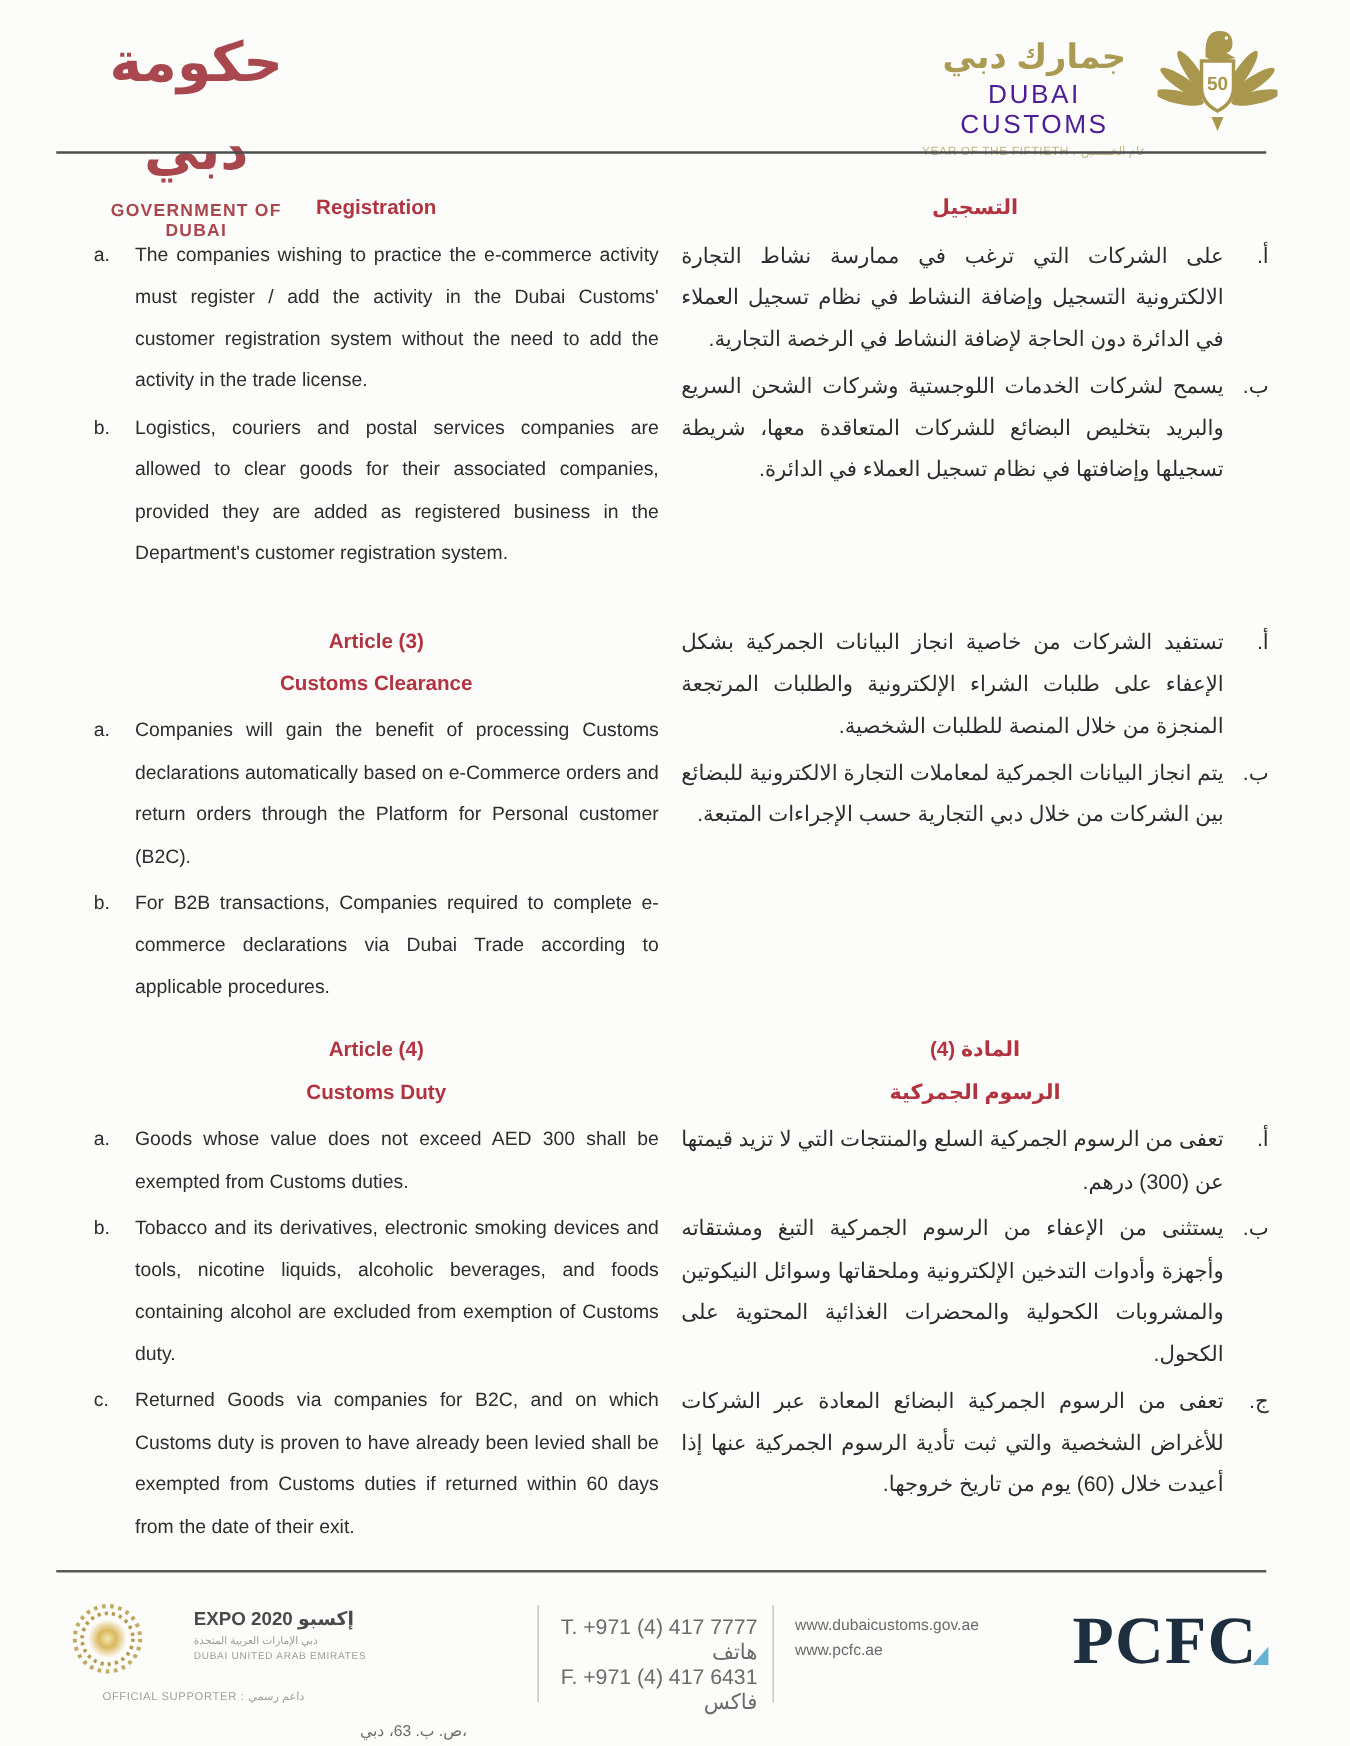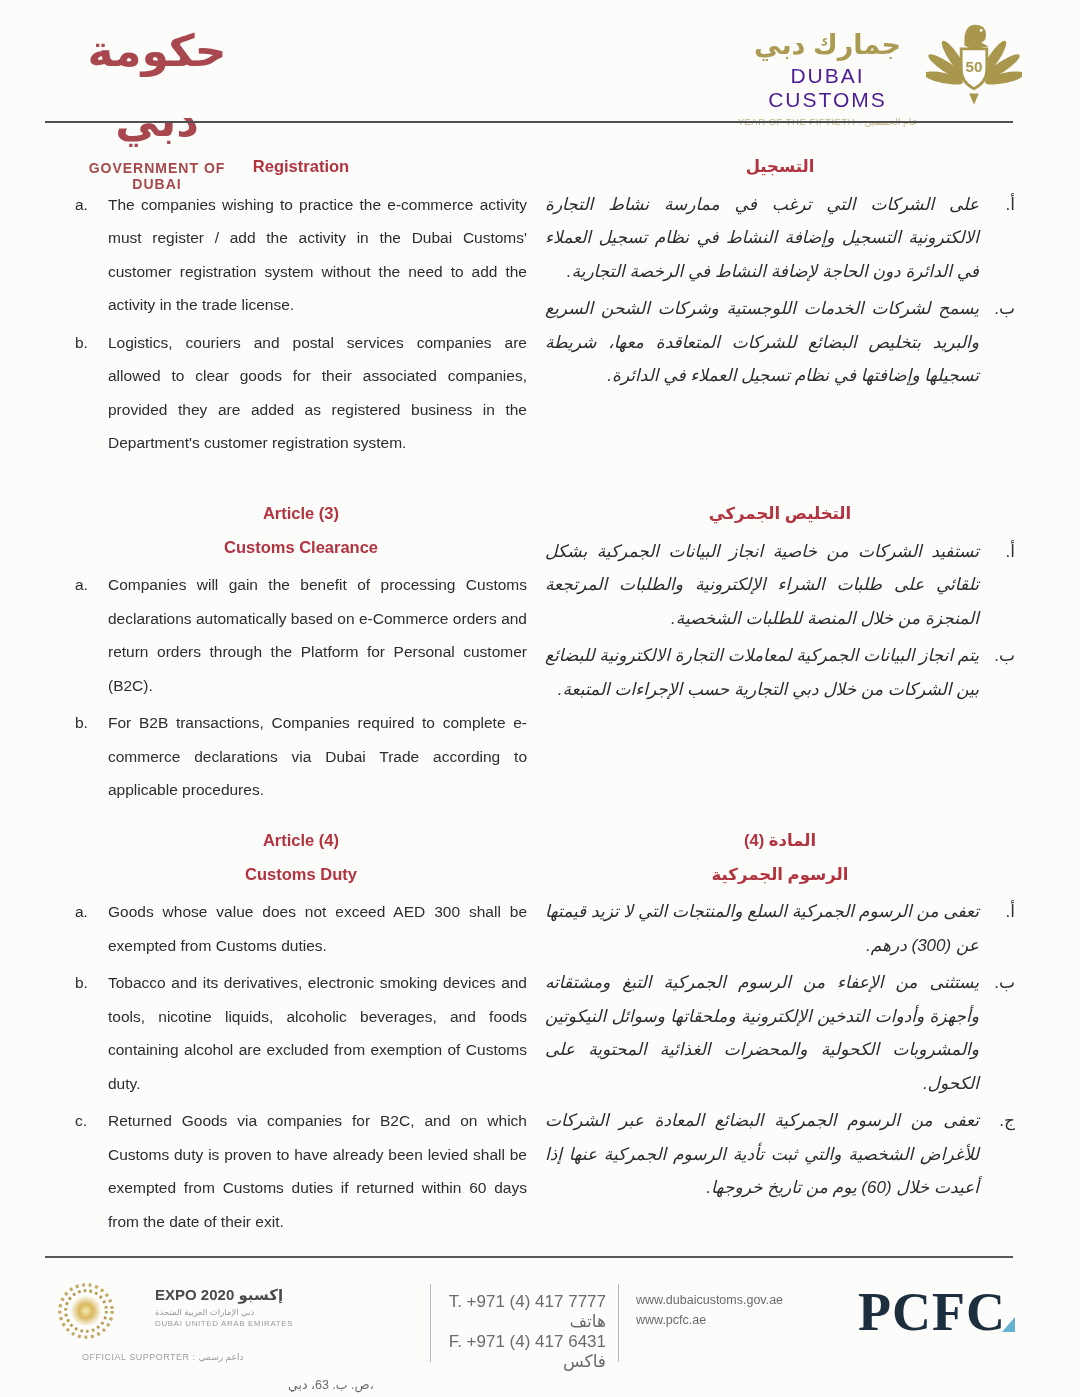--- a/index.html
+++ b/index.html
@@ -33,21 +33,21 @@
     text-align:center; color:#b23440; font-weight:bold;
     font-size:16.5px; line-height:33.5px;
   }
   .art-sub { margin-bottom:4px; }
   .item { display:flex; margin-bottom:4px; }
   .art-en .item { font-size:15.5px; line-height:33.5px; }
   .art-en .marker { flex:none; width:33px; }
   .art-en .itext { flex:1; text-align:justify; }
   .art-ar .item { font-size:17px; line-height:33.5px; }
   .art-ar .marker { flex:none; width:36px; }
-  .art-ar .itext { flex:1; text-align:justify;font-style:italic; }
+  .art-ar .itext { flex:1; text-align:justify; }
 
   
   .footer-item { position:absolute; color:#6b6b6b;gap:28px; }
   .expo { left:55px; top:1280px; display:flex; align-items:flex-start; }
   .expo-rings { width:62px; height:62px; margin-right:10px; }
   .expo-text { padding-top:6px; }
   .expo-name { font-size:15px; font-weight:bold; color:#4a4a4a; }
   .expo-sub-ar { font-size:8.5px; color:#9a9a9a; margin-top:3px; }
   .expo-sub-en { font-size:8px; letter-spacing:.6px; color:#9a9a9a; margin-top:2px; }
   .expo-supporter { left:82px; top:1352px; font-size:9px; letter-spacing:.5px; color:#9d9d9d; }
@@ -155,24 +155,23 @@
       <span class="marker">أ.</span>
       <span class="itext">على الشركات التي ترغب في ممارسة نشاط التجارة الالكترونية التسجيل وإضافة النشاط في نظام تسجيل العملاء في الدائرة دون الحاجة لإضافة النشاط في الرخصة التجارية.</span>
     </div>
     <div class="item">
       <span class="marker">ب.</span>
       <span class="itext">يسمح لشركات الخدمات اللوجستية وشركات الشحن السريع والبريد بتخليص البضائع للشركات المتعاقدة معها، شريطة تسجيلها وإضافتها في نظام تسجيل العملاء في الدائرة.</span>
     </div>
   </div>
 
   <div class="article art-ar a3" dir="rtl">
-    <div class="art-sub">التخليص الجمركي</div>
     <div class="item">
       <span class="marker">أ.</span>
-      <span class="itext">تستفيد الشركات من خاصية انجاز البيانات الجمركية بشكل تلقائي على طلبات الشراء الإلكترونية والطلبات المرتجعة المنجزة من خلال المنصة للطلبات الشخصية.</span>
+      <span class="itext">تستفيد الشركات من خاصية انجاز البيانات الجمركية بشكل الإعفاء على طلبات الشراء الإلكترونية والطلبات المرتجعة المنجزة من خلال المنصة للطلبات الشخصية.</span>
     </div>
     <div class="item">
       <span class="marker">ب.</span>
       <span class="itext">يتم انجاز البيانات الجمركية لمعاملات التجارة الالكترونية للبضائع بين الشركات من خلال دبي التجارية حسب الإجراءات المتبعة.</span>
     </div>
   </div>
 
   <div class="article art-ar a4" dir="rtl">
     <div class="art-title">المادة (4)</div>
     <div class="art-sub">الرسوم الجمركية</div>

